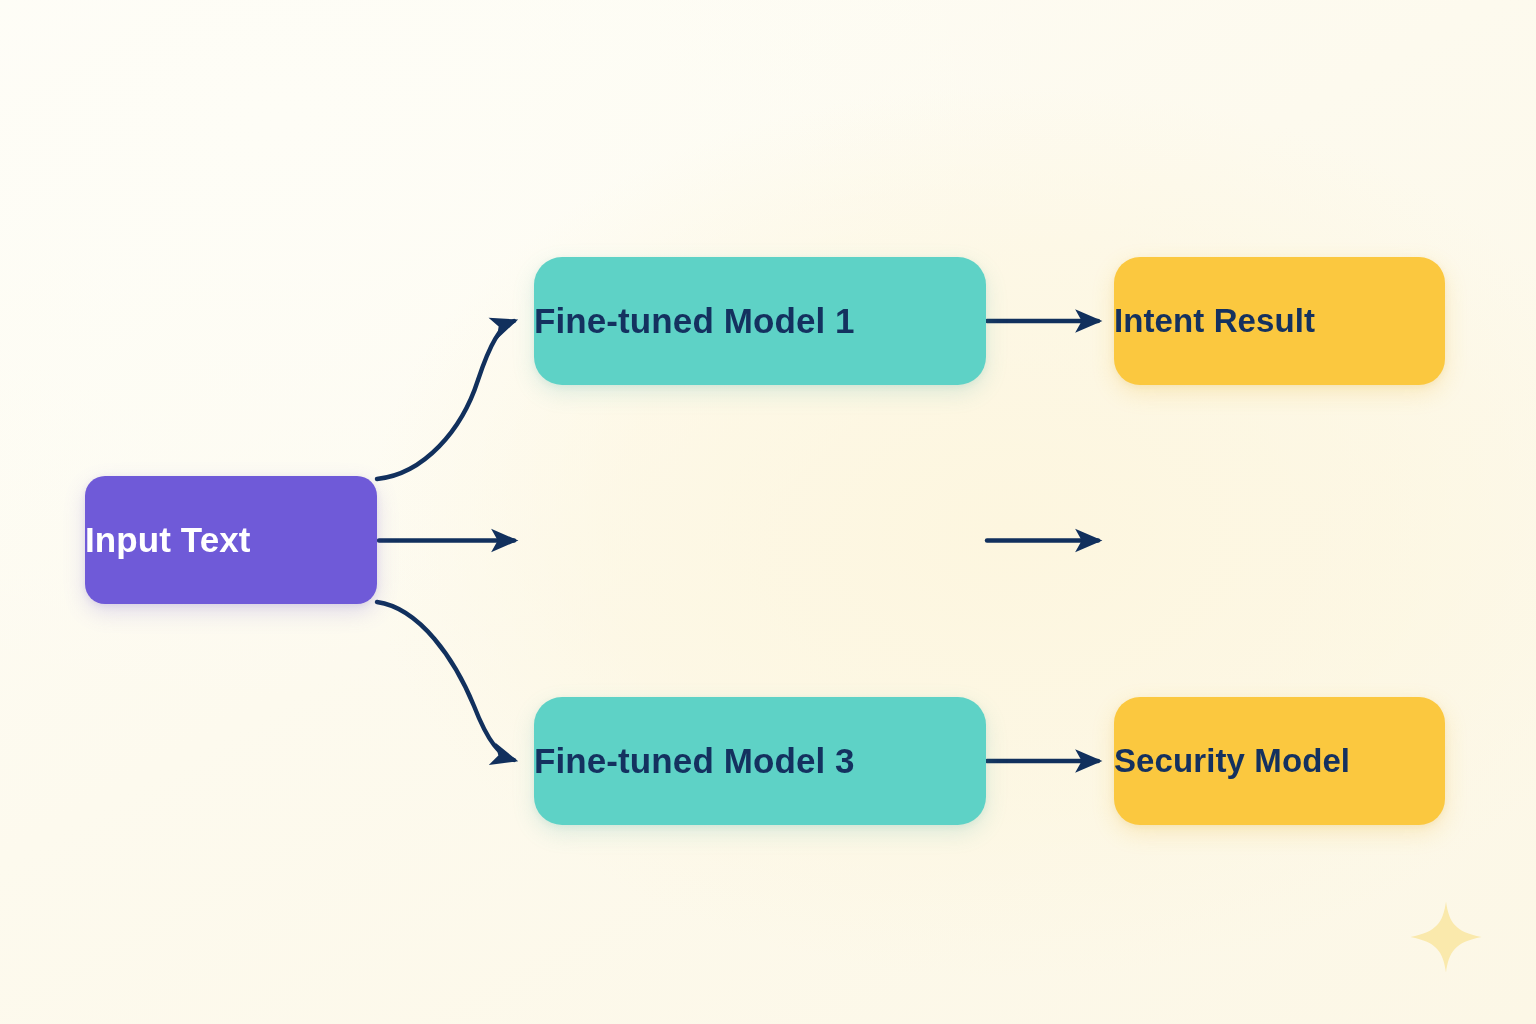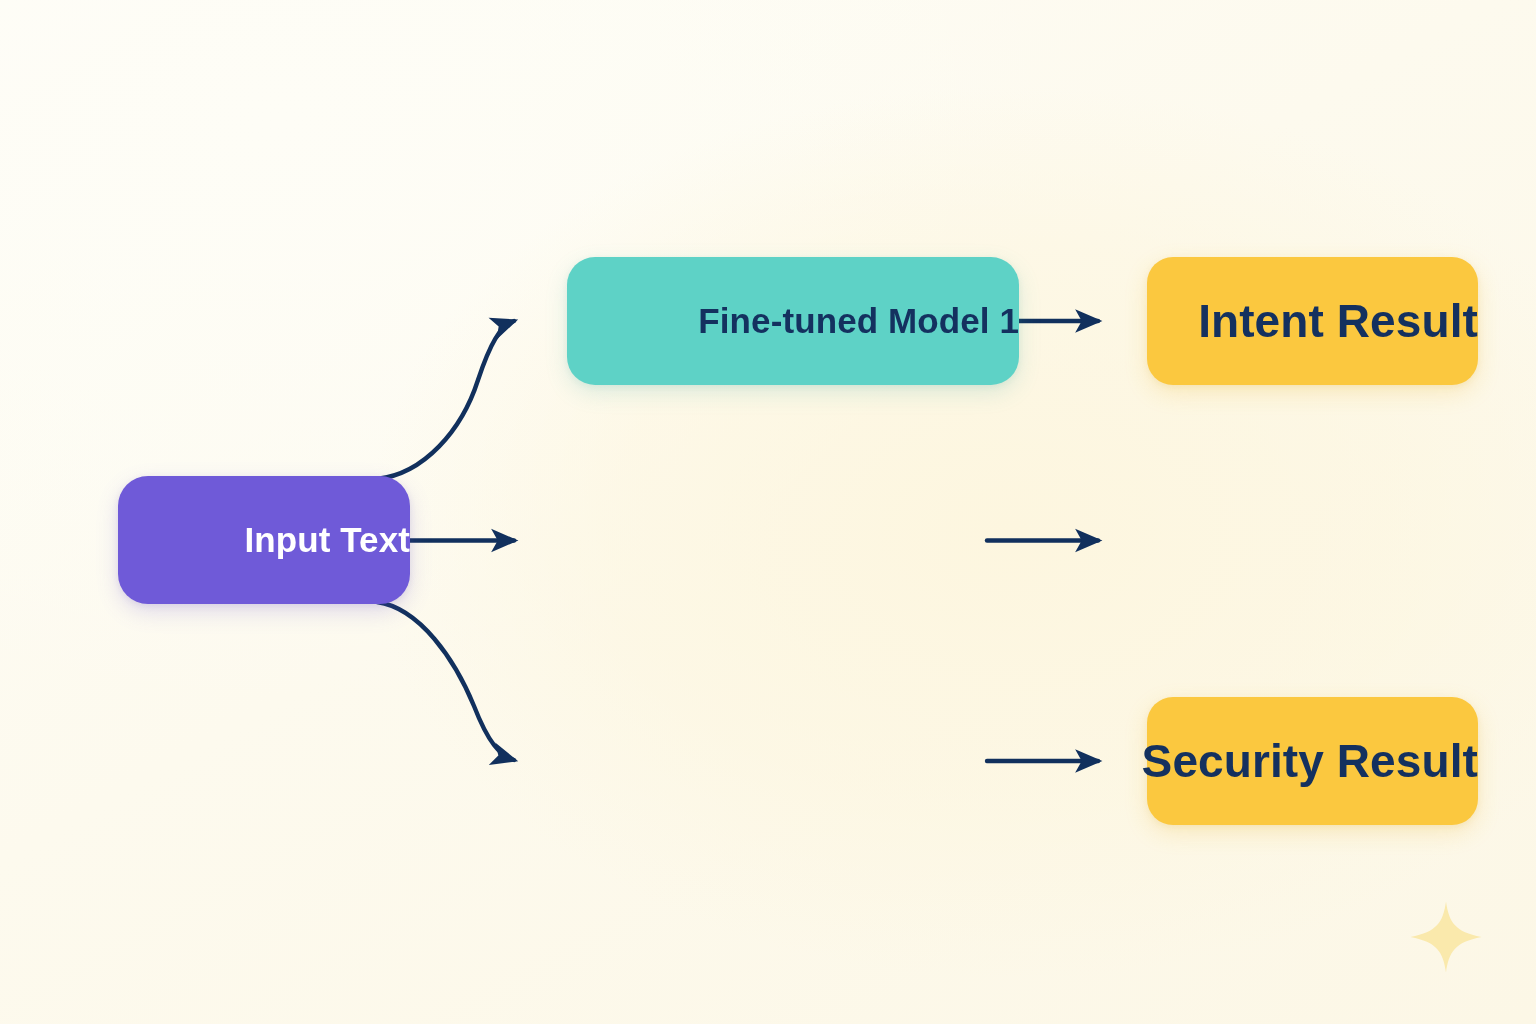--- a/index.html
+++ b/index.html
@@ -33,37 +33,36 @@
     width: 1536px;
     height: 1024px;
     pointer-events: none;
   }
 
   
   .node {
     position: absolute;
     display: flex;
     align-items: center;
-    justify-content: flex-end;
+    justify-content: flex-start;
     border-radius: 26px;
     text-align: center;
     font-weight: bold;
     letter-spacing: 0.1px;
     line-height: 1.1;
     white-space: nowrap;
-    margin-left: 33px;
   }
 
   .node-input {
     left: 85px;  top: 476px;
     width: 292px; height: 128px;
     background: #6f5ad8;
     color: #ffffff;
     font-size: 35px;
-    border-radius: 30px;
+    border-radius: 20px;
     box-shadow: 0 8px 22px rgba(111,90,216,0.20), 0 2px 6px rgba(80,60,160,0.10);
   }
 
   .node-model {
     left: 534px;
     width: 452px; height: 128px;
     background: #5ed2c6;
     color: #14315f;
     font-size: 35px;
     border-radius: 28px;
@@ -71,21 +70,21 @@
   }
   .node-model.row1 { top: 257px; }
   .node-model.row2 { top: 476px; }
   .node-model.row3 { top: 697px; }
 
   .node-result {
     left: 1114px;
     width: 331px; height: 128px;
     background: #fbc83f;
     color: #14315f;
-    font-size: 46px;
+    font-size: 33px;
     border-radius: 26px;
     box-shadow: 0 8px 22px rgba(240,185,50,0.22), 0 2px 6px rgba(200,150,35,0.10);
   }
   .node-result.row1 { top: 257px; }
   .node-result.row2 { top: 476px; }
   .node-result.row3 { top: 697px; }
 
   
   #sparkle {
     position: absolute;
@@ -118,25 +117,28 @@
     <path d="M 987 761 L 1098 761" fill="none" stroke="#11305d" stroke-width="4.4" stroke-linecap="round" marker-end="url(#arrowhead)"></path>
   </svg>
 
   <div class="node node-input">
     <span>Input Text</span>
   </div>
 
   <div class="node node-model row1">
     <span>Fine-tuned Model 1</span>
   </div>
+  <div class="node node-model row3">
+    <span>Fine-tuned Model 3</span>
+  </div>
 
   <div class="node node-result row1">
     <span>Intent Result</span>
   </div>
   <div class="node node-result row3">
-    <span>Security Result</span>
+    <span>Security Model</span>
   </div>
 
   <svg id="sparkle" viewBox="0 0 100 100" aria-hidden="true">
     <path d="M50 2 C54 30 62 43 98 50 C62 57 54 70 50 98 C46 70 38 57 2 50 C38 43 46 30 50 2 Z" fill="#fae9ac"></path>
   </svg>
 
 </div>
 
 </body></html>

